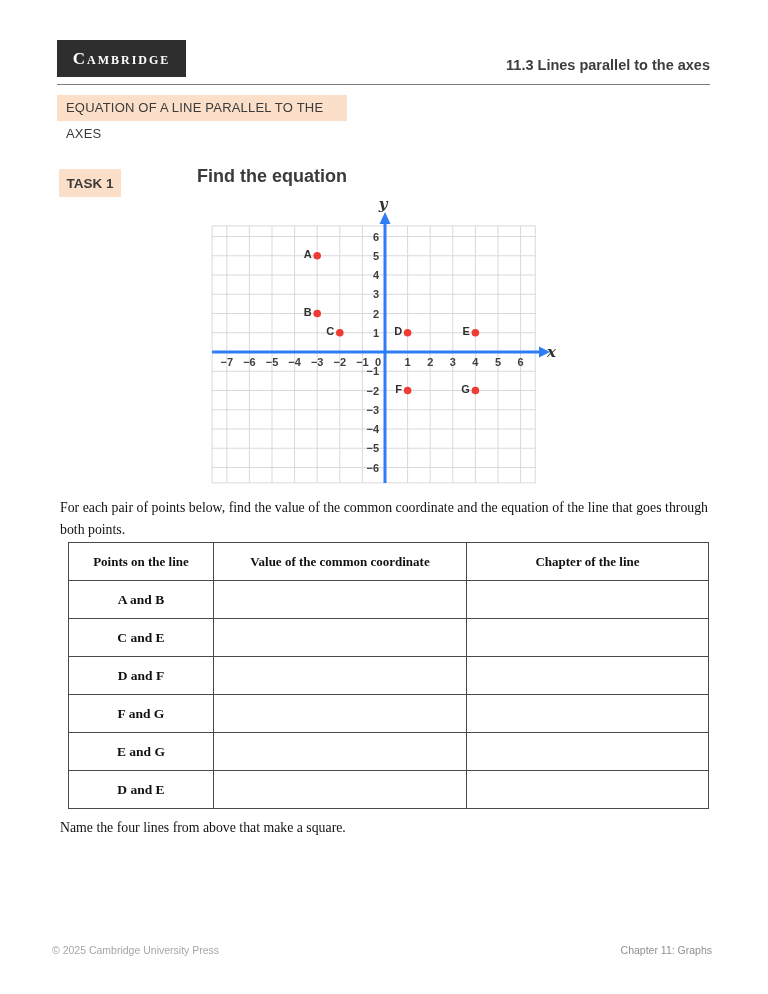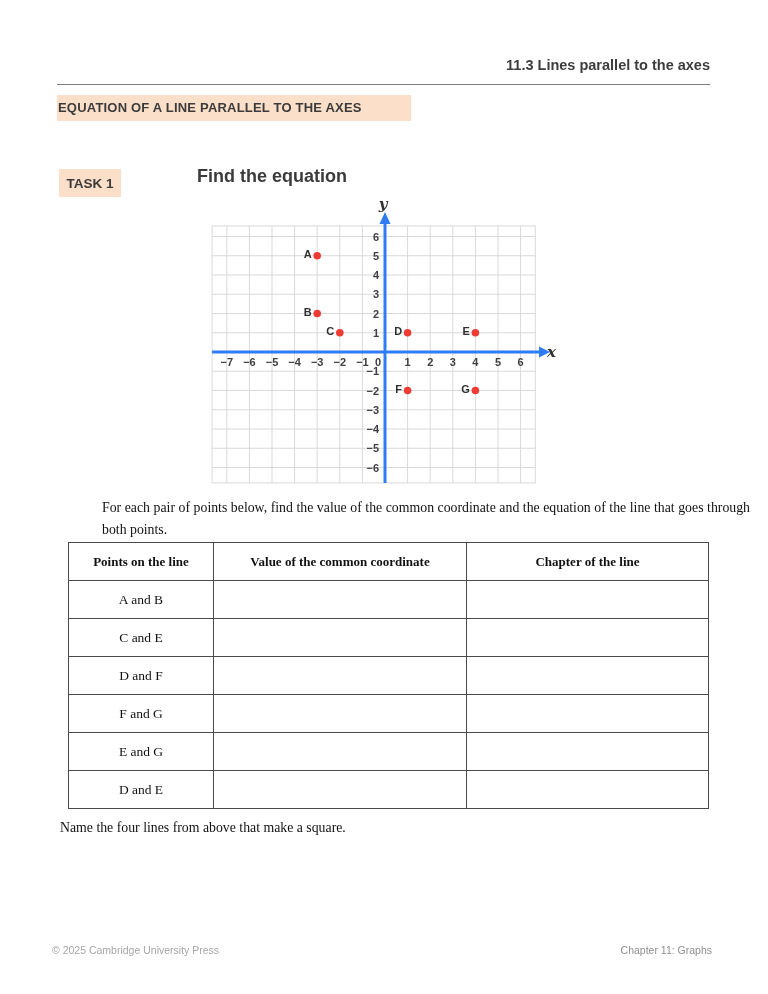--- a/index.html
+++ b/index.html
@@ -7,57 +7,60 @@
         font-family:"Liberation Serif",serif;color:#1a1a1a;}
   
   .logo{position:absolute;left:57px;top:40px;width:129px;height:37px;background:#2e2e2e;
         display:flex;align-items:center;justify-content:center;}
   .logo span{color:#ffffff;font-family:"Liberation Serif",serif;font-variant:small-caps;
         font-weight:600;font-size:17px;letter-spacing:2px;}
   .page-title{position:absolute;top:57px;right:58px;font-family:"Liberation Sans",sans-serif;
         font-weight:bold;font-size:14.5px;color:#3d3d3d;}
   .header-rule{position:absolute;left:57px;top:84px;width:653px;height:1px;background:#7d7d7d;}
   
-  .section-heading{position:absolute;left:57px;top:95px;width:354px;height:26px;background:#fbdfc9;
-        font-family:"Liberation Sans",sans-serif;font-weight:bold;font-size:13px;color:#3b3b3b;
-        line-height:26px;padding-left:1px;box-sizing:border-box;letter-spacing:0.2px;}
+  .section-heading{position:absolute;left:57px;top:95px;width:290px;height:26px;background:#fbdfc9;
+        font-family:"Liberation Sans",sans-serif;font-weight:normal;font-size:13px;color:#3b3b3b;
+        line-height:26px;padding-left:9px;box-sizing:border-box;letter-spacing:0.2px;}
   
   .task-badge{position:absolute;left:59px;top:160px;width:62px;height:28px;background:#fbdfc9;
         display:flex;align-items:center;justify-content:center;
         font-family:"Liberation Sans",sans-serif;font-weight:bold;font-size:13.5px;color:#3b3b3b;margin-top:9px;}
   .task-title{position:absolute;left:197px;top:166px;font-family:"Liberation Sans",sans-serif;
         font-weight:bold;font-size:18px;color:#3b3b3b;}
   
   .chart-wrap{position:absolute;left:195px;top:190px;width:375px;height:300px;}
   .tick{font:bold 11px "Liberation Sans",sans-serif;fill:#3f3f3f;}
   .axisletter{font:italic bold 15px "DejaVu Serif",serif;fill:#333333;}
   .ptlabel{font:bold 11px "Liberation Sans",sans-serif;fill:#2f2f2f;}
   
   .instructions{position:absolute;left:60px;top:497px;width:648px;font-size:13.8px;line-height:22px;
-        text-align:justify;color:#111111;margin-left:42px;}
+        text-align:justify;color:#111111;}
   
   .task-table{position:absolute;left:68px;top:542px;width:640px;border-collapse:collapse;
         table-layout:fixed;}
   .task-table th,.task-table td{border:1px solid #4a4a4a;height:37px;text-align:center;
-        vertical-align:middle;padding:0;}
+        vertical-align:middle;padding:0;font-weight:bold;}
   .task-table th{font-weight:bold;font-size:13px;font-family:"Liberation Serif",serif;color:#111;}
   .task-table td.pts{font-size:13.5px;color:#111;}
   
   .square-question{position:absolute;left:60px;top:820px;font-size:13.8px;color:#111111;}
   
   .footer-left{position:absolute;left:52px;top:944px;font-family:"Liberation Sans",sans-serif;
         font-size:10.5px;color:#a6a6a6;}
   .footer-right{position:absolute;right:56px;top:944px;font-family:"Liberation Sans",sans-serif;
         font-size:10.5px;color:#8f8f8f;}
 </style>
 </head>
 <body>
 
 <div class="page">
 
+  <div class="logo">
+    <span>Cambridge</span>
+  </div>
   <div class="page-title">11.3 Lines parallel to the axes</div>
   <div class="header-rule"></div>
 
   <div class="section-heading">EQUATION OF A LINE PARALLEL TO THE AXES</div>
 
   <div class="task-badge">TASK 1</div>
   <div class="task-title">Find the equation</div>
 
   <div class="chart-wrap">
     <svg width="375" height="300" viewBox="0 0 375 300">

